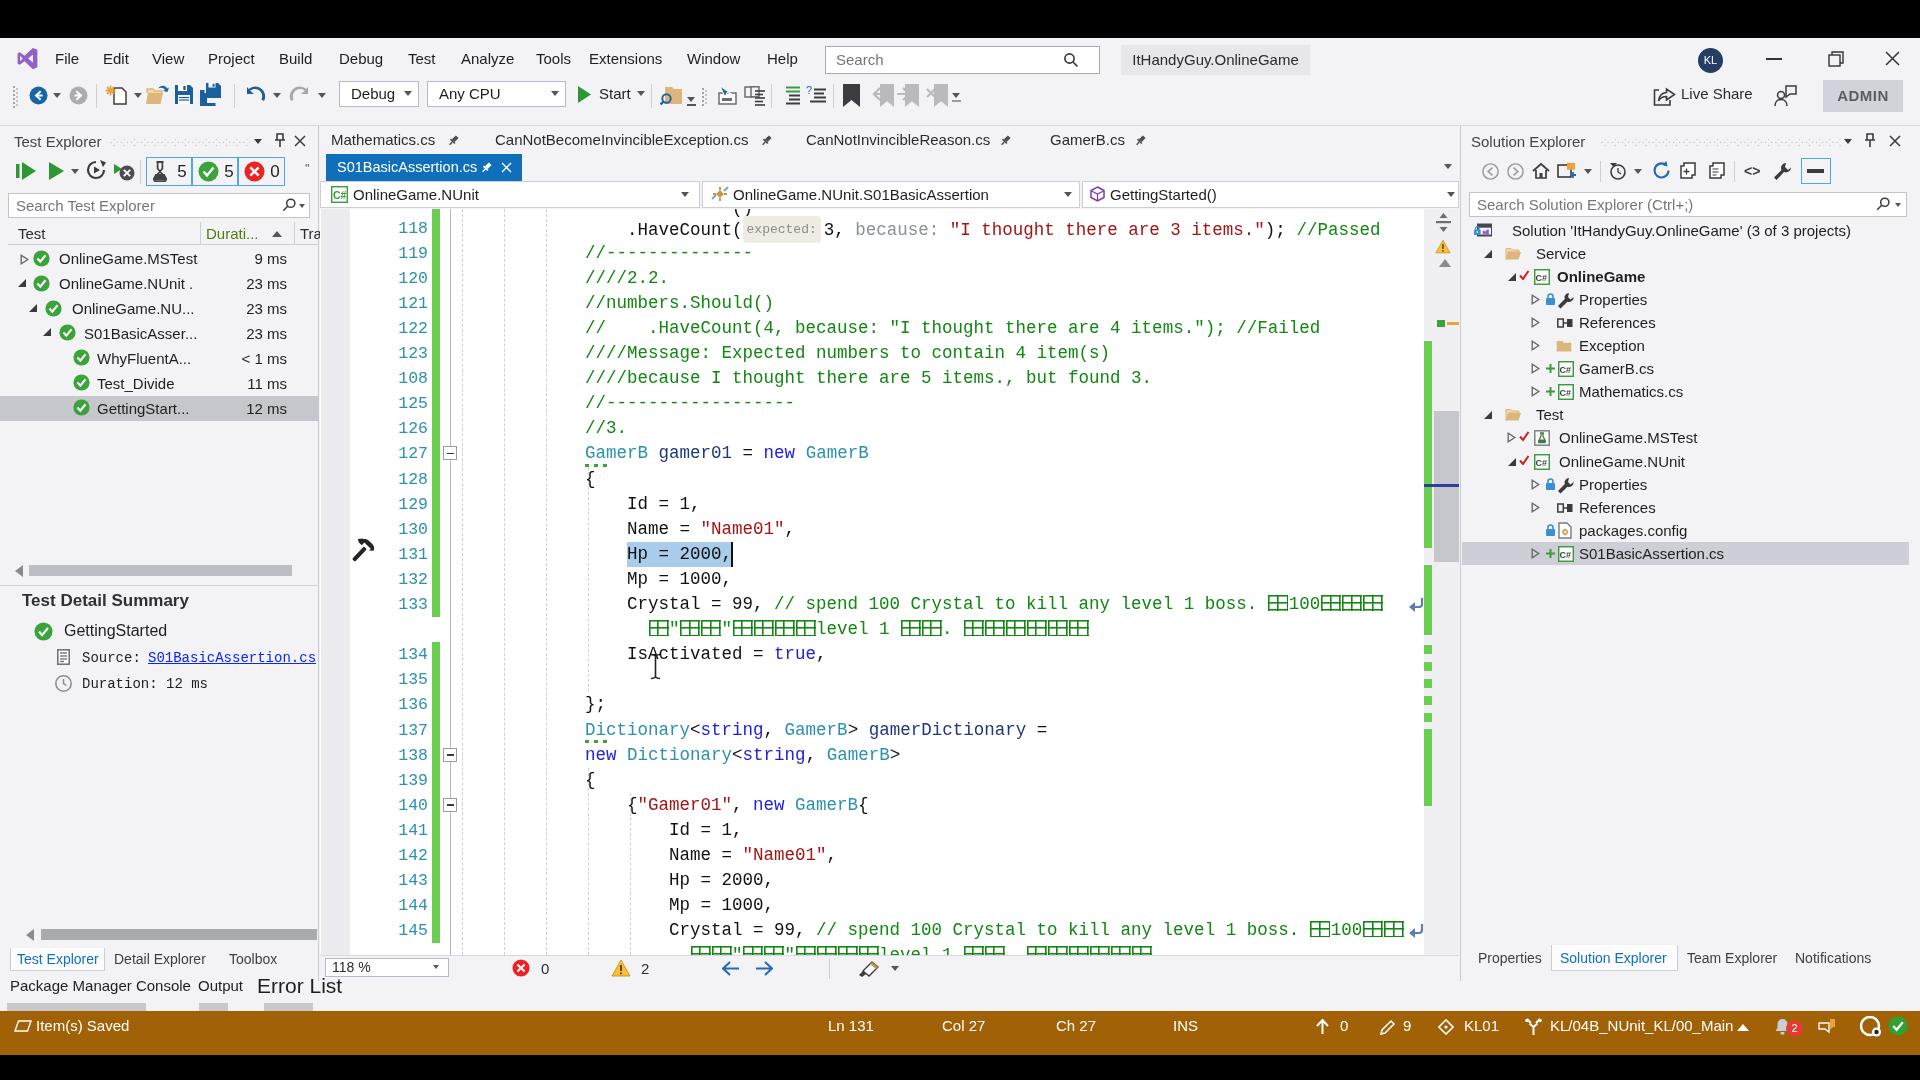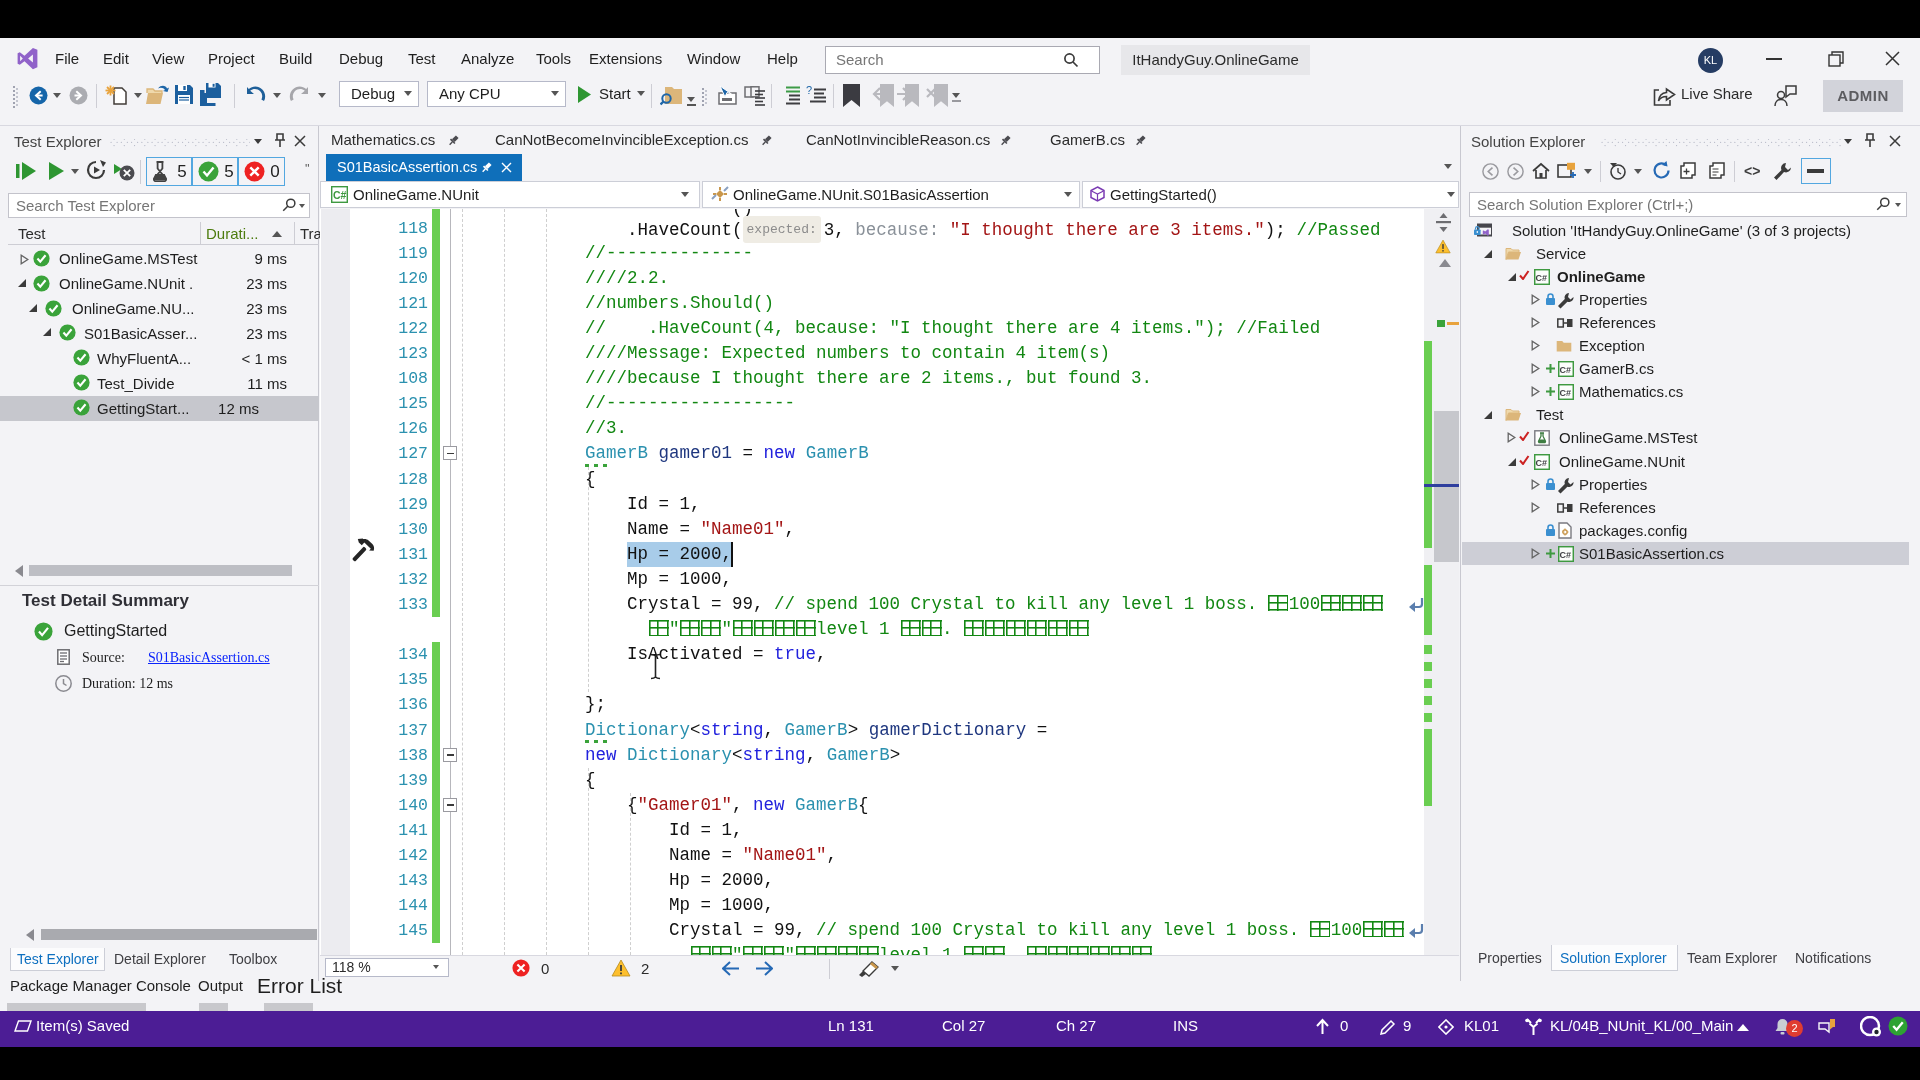--- a/index.html
+++ b/index.html
@@ -1,17 +1,17 @@
 <!DOCTYPE html>
 <html><head><meta charset="utf-8"><style>
 html,body{margin:0;padding:0;width:1920px;height:1080px;background:#000;overflow:hidden}
 body{font-family:"Liberation Sans",sans-serif;color:#1e1e1e}
 div{position:absolute;box-sizing:border-box}
 span{position:static}
-.mono{font-family:Liberation Serif, serif}
+.mono{font-family:Liberation Mono, monospace}
 .win{left:0;top:38px;width:1920px;height:1003px;background:#f3f3f6}
 .k{color:#2222dd}.t{color:#2b91af}.s{color:#a31515}.c{color:#128712}.g{color:#8a9199}.v{color:#1f377f}
 .row{height:25px;line-height:25px;white-space:pre;font-family:"Liberation Mono",monospace;font-size:17.5px;color:#111}
 .cb{background:#6ace51;width:8px}
 .dash{border-left:1px dashed #cfcfcf;width:1px}
 .combo{background:#fff;border:1px solid #b6b9c9;font-size:15px;line-height:24px;color:#1e1e1e}
 .car{width:0;height:0;border-left:4px solid transparent;border-right:4px solid transparent;border-top:5px solid #555}
 .sep{width:1px;background:#cdcdd4}
 .tab2{font-size:15px;color:#2b2b2b}
 .mi{top:0;height:42px;line-height:42px;font-size:15px;color:#1e1e1e}
@@ -350,21 +350,21 @@
       </svg>
     <div style="left:97px;top:125px;height:25px;line-height:25px;font-size:15px">Test_Divide</div>
     <div style="left:190px;top:125px;width:97px;height:25px;line-height:25px;font-size:15px;text-align:right">11 ms</div>
 
     <div style="left:0;top:150px;width:319px;height:25px;background:#c6c7cd"></div>
     <svg style="position:absolute;left:73px;top:153px" width="17" height="17" viewBox="0 0 21 21">
         <circle cx="10.5" cy="10.5" r="10" fill="#3aa33a"></circle>
         <path d="M5.5 10.5l3.5 4 6.5-8" stroke="#fff" stroke-width="2.6" fill="none"></path>
       </svg>
     <div style="left:97px;top:150px;height:25px;line-height:25px;font-size:15px">GettingStart...</div>
-    <div style="left:190px;top:150px;width:97px;height:25px;line-height:25px;font-size:15px;text-align:center">12 ms</div>
+    <div style="left:190px;top:150px;width:97px;height:25px;line-height:25px;font-size:15px;text-align:right">12 ms</div>
   </div>
 
   <svg style="position:absolute;left:14px;top:439px" width="10" height="12" viewBox="0 0 10 12">
       <path d="M9 0L1 6l8 6z" fill="#8a8a90"></path>
     </svg>
   <div style="left:29px;top:439px;width:263px;height:11px;background:#bdbec4"></div>
   <div style="left:0px;top:459px;width:319px;height:1px;background:#d2d2d8"></div>
 
   <div style="left:22px;top:465px;height:20px;line-height:20px;font-size:17px;font-weight:bold;color:#2f2f36">Test Detail Summary</div>
   <svg style="position:absolute;left:34px;top:496px" width="19" height="19" viewBox="0 0 21 21">
@@ -486,21 +486,21 @@
 <div class="row" style="left:139px;top:31.6px">            <span class="c">//--------------</span></div>
 <div class="lnum" style="top:56.7px">120</div>
 <div class="row" style="left:139px;top:56.7px">            <span class="c">////2.2.</span></div>
 <div class="lnum" style="top:81.8px">121</div>
 <div class="row" style="left:139px;top:81.8px">            <span class="c">//numbers.Should()</span></div>
 <div class="lnum" style="top:106.9px">122</div>
 <div class="row" style="left:139px;top:106.9px">            <span class="c">//    .HaveCount(4, because: "I thought there are 4 items."); //Failed</span></div>
 <div class="lnum" style="top:132.0px">123</div>
 <div class="row" style="left:139px;top:132.0px">            <span class="c">////Message: Expected numbers to contain 4 item(s)</span></div>
 <div class="lnum" style="top:157.1px">108</div>
-<div class="row" style="left:139px;top:157.1px">            <span class="c">////because I thought there are 2 items., but found 3.</span></div>
+<div class="row" style="left:139px;top:157.1px">            <span class="c">////because I thought there are 5 items., but found 3.</span></div>
 <div class="lnum" style="top:182.2px">125</div>
 <div class="row" style="left:139px;top:182.2px">            <span class="c">//------------------</span></div>
 <div class="lnum" style="top:207.3px">126</div>
 <div class="row" style="left:139px;top:207.3px">            <span class="c">//3.</span></div>
 <div class="lnum" style="top:232.4px">127</div>
 <div class="row" style="left:139px;top:232.4px">            <span class="t">GamerB</span> <span class="v">gamer01</span> = <span class="k">new</span> <span class="t">GamerB</span></div>
 <div class="lnum" style="top:257.5px">128</div>
 <div class="row" style="left:139px;top:257.5px">            {</div>
 <div class="lnum" style="top:282.6px">129</div>
 <div class="row" style="left:139px;top:282.6px">                Id = 1,</div>
@@ -853,21 +853,21 @@
   <div style="left:1795px;top:2px;height:26px;line-height:26px;font-size:14px;color:#3e3e42">Notifications</div>
 
   <div style="left:10px;top:33px;height:20px;line-height:20px;font-size:15px;color:#1e1e1e">Package Manager Console</div>
   <div style="left:198px;top:33px;height:20px;line-height:20px;font-size:15px;color:#1e1e1e">Output</div>
   <div style="left:257px;top:33px;height:20px;line-height:20px;font-size:21px;color:#1e1e1e">Error List</div>
   <div style="left:7px;top:60px;width:139px;height:8px;background:#c8c8cc"></div>
   <div style="left:199px;top:60px;width:29px;height:8px;background:#c8c8cc"></div>
   <div style="left:264px;top:60px;width:49px;height:8px;background:#c8c8cc"></div>
 </div>
 
-<div id="statusbar" style="left:0;top:1011px;width:1920px;height:36px;background:#4c1d95;color:#fff;font-size:15px">
+<div id="statusbar" style="left:0;top:1011px;width:1920px;height:44px;background:#a16207;color:#fff;font-size:15px">
   <svg style="position:absolute;left:14px;top:9px" width="18" height="12" viewBox="0 0 18 12">
       <path d="M4.5 1h12.5l-3.5 10H1z" fill="none" stroke="#fff" stroke-width="1.4"></path>
     </svg>
   <div style="left:36px;top:0;height:30px;line-height:30px">Item(s) Saved</div>
   <div style="left:828px;top:0;height:30px;line-height:30px">Ln 131</div>
   <div style="left:942px;top:0;height:30px;line-height:30px">Col 27</div>
   <div style="left:1056px;top:0;height:30px;line-height:30px">Ch 27</div>
   <div style="left:1173px;top:0;height:30px;line-height:30px">INS</div>
   <svg style="position:absolute;left:1316px;top:7px" width="13" height="16" viewBox="0 0 13 16">
       <path d="M6.5 16V3M1 8l5.5-6L12 8" fill="none" stroke="#fff" stroke-width="2"></path>

